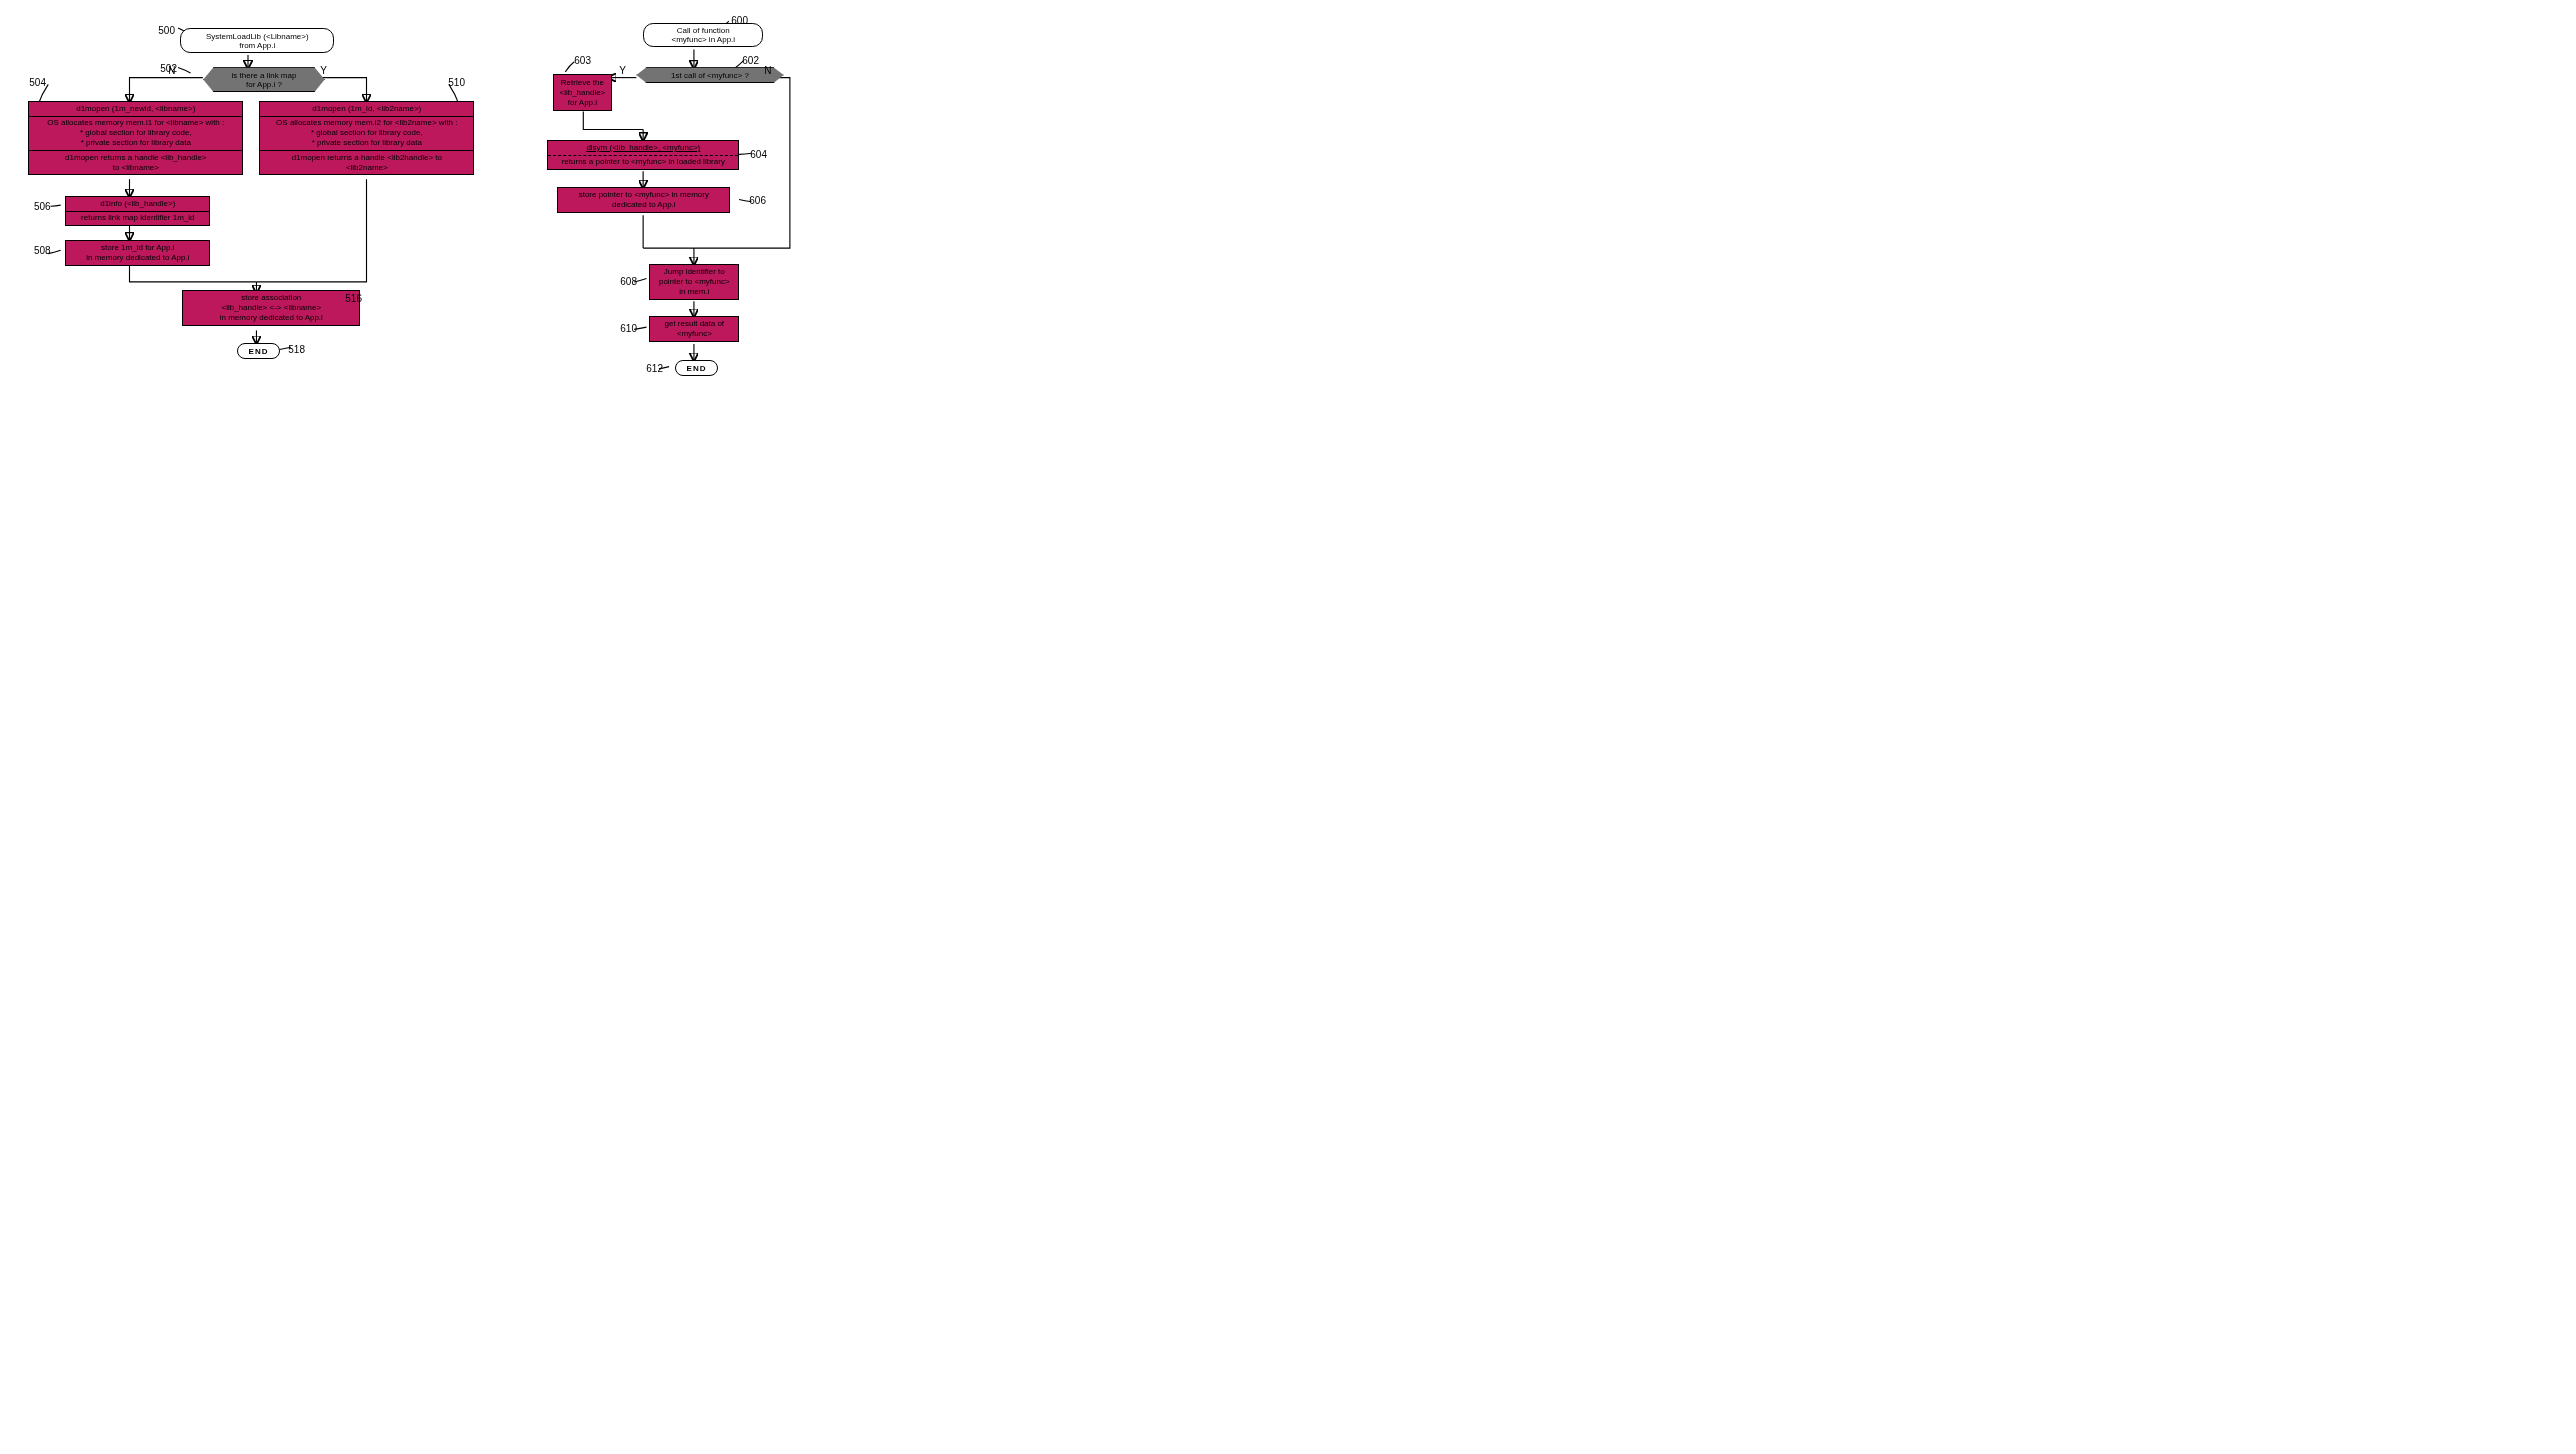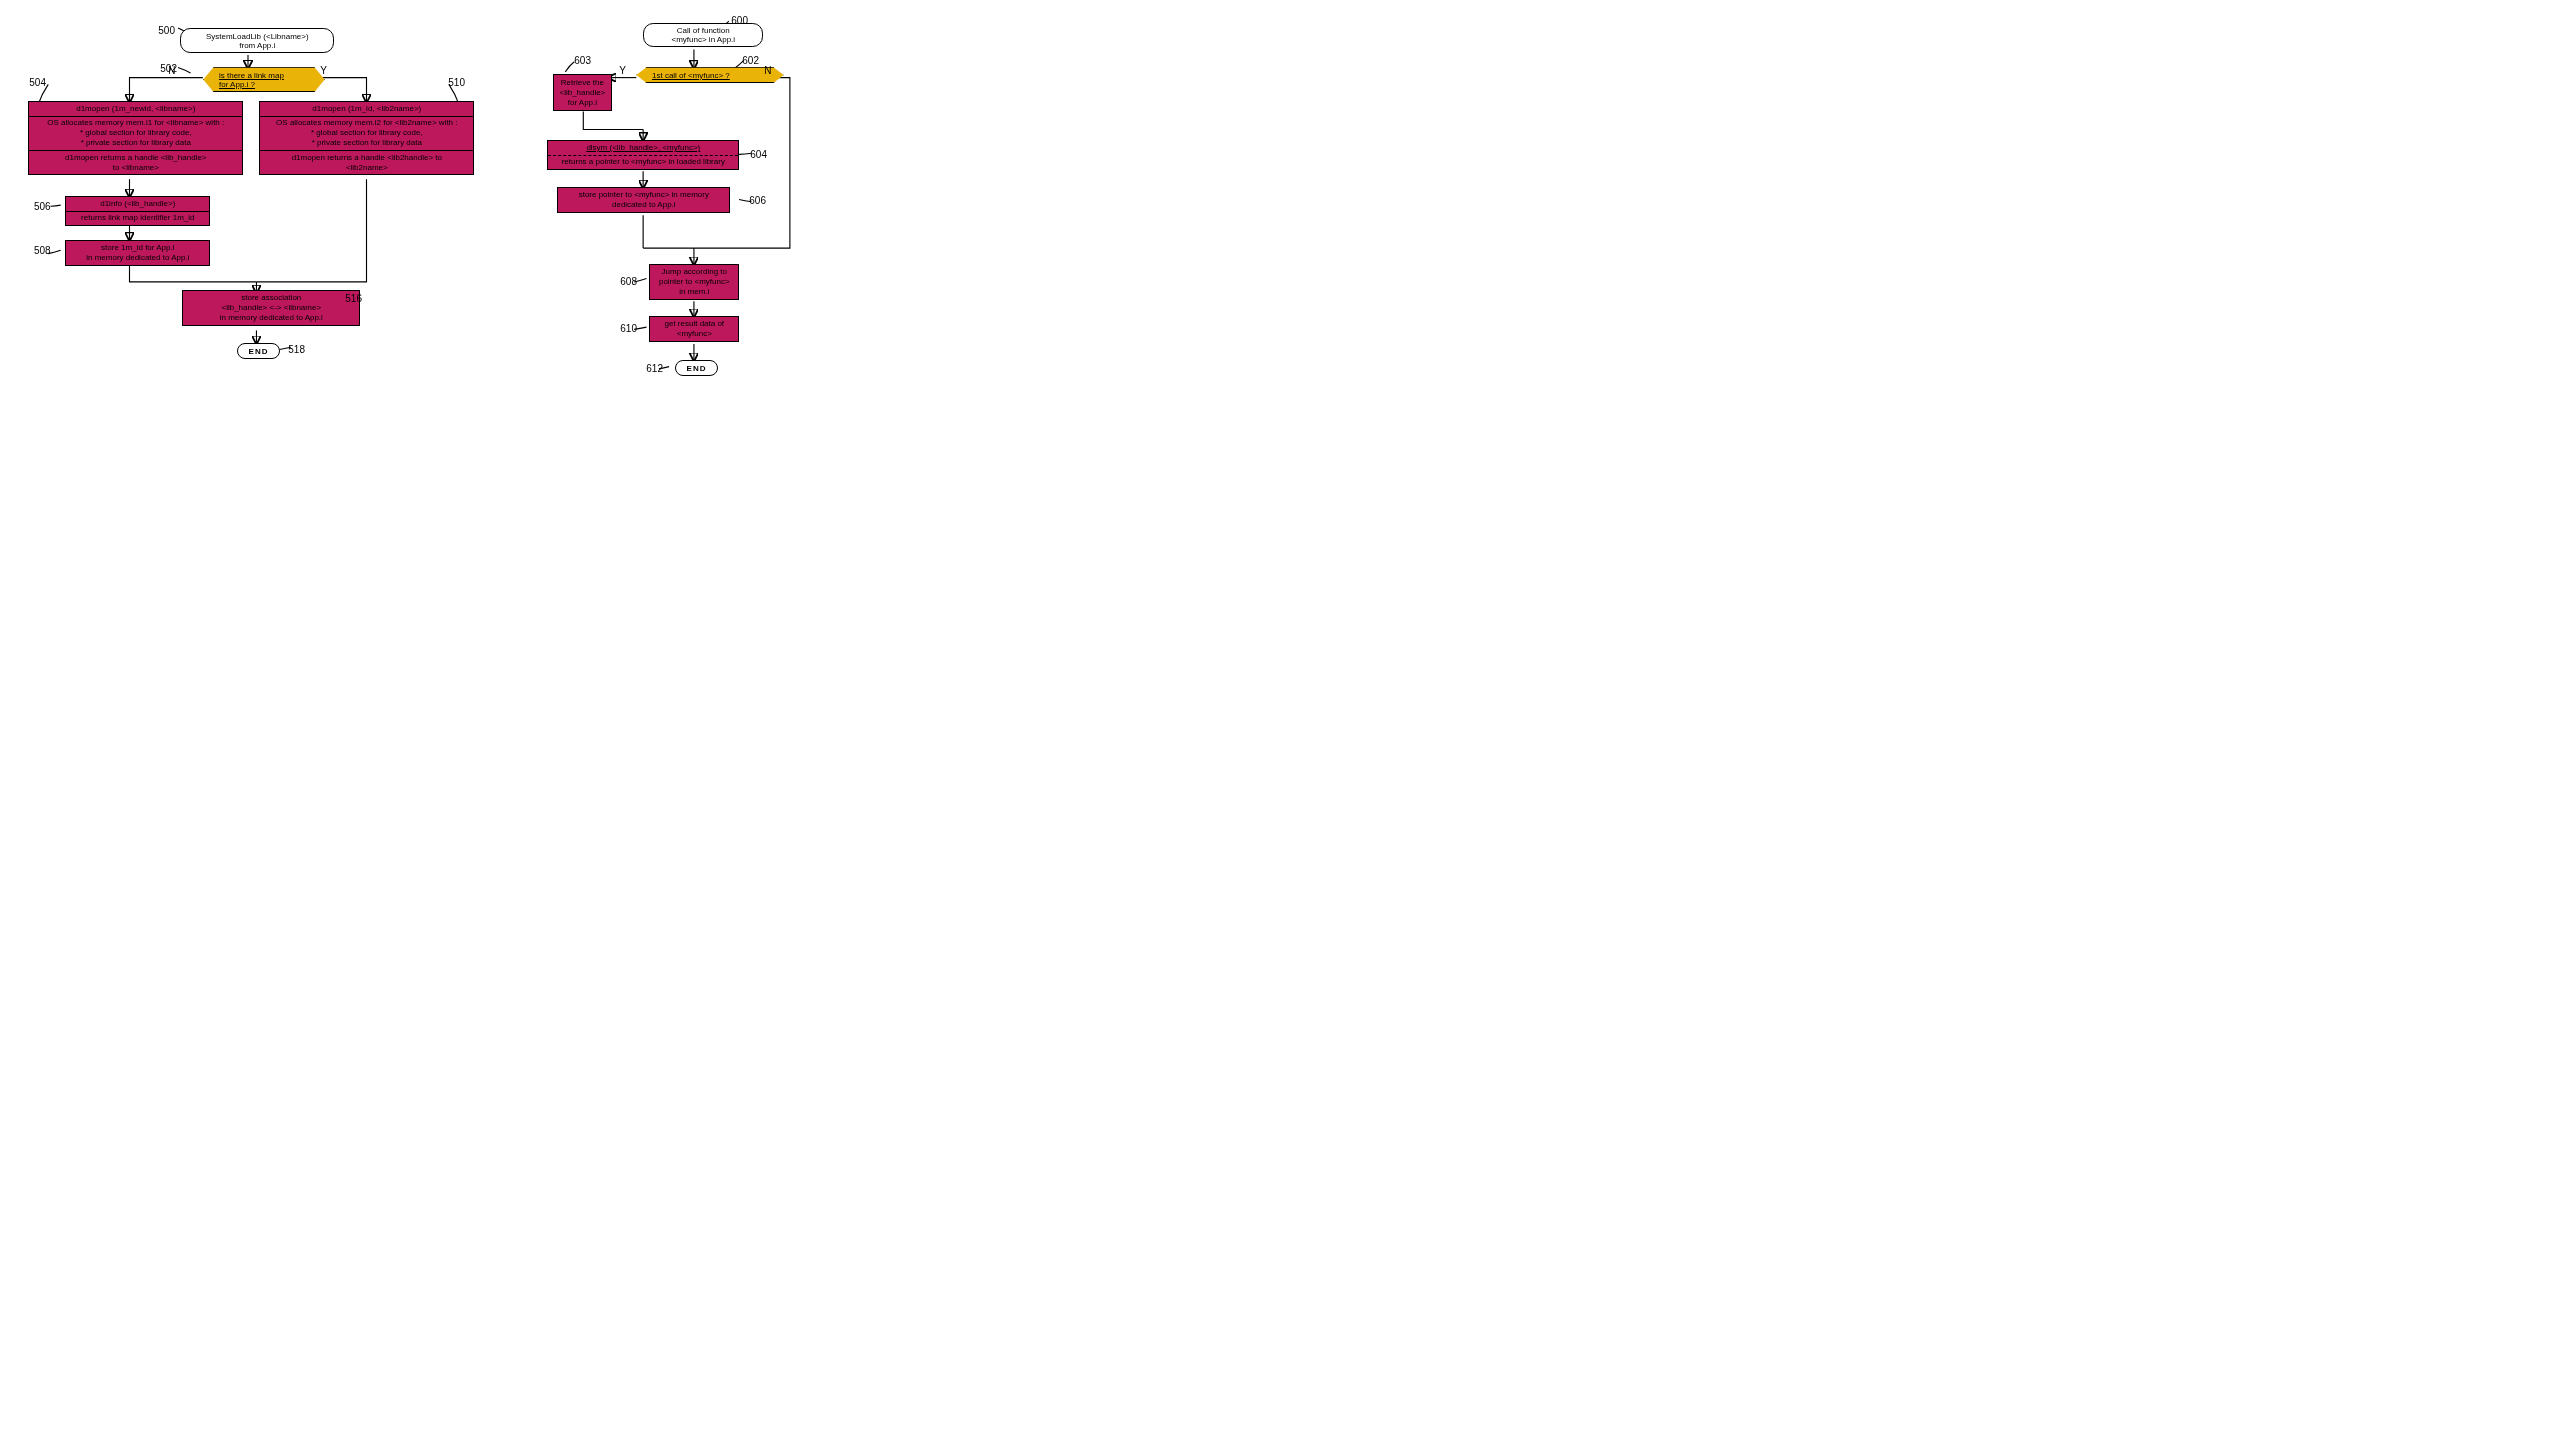--- a/index.html
+++ b/index.html
@@ -42,25 +42,25 @@
     border: 1.7px solid #000;
     border-radius: 564px;
     padding: 2.3px 10.2px;
     font-weight: 600;
     letter-spacing: 1.1px;
     background: #fff;
     display: inline-block;
   }
   .hex {
     border: 1.1px solid #000;
-    background: #eab308;
+    background: #737373;
     padding: 2.3px 14.7px;
     position: relative;
     clip-path: polygon(10.2px 0, calc(100% - 10.2px) 0, 100% 50%, calc(100% - 10.2px) 100%, 10.2px 100%, 0 50%);
-    text-decoration: underline;
+    text-align: center;
   }
   .label {
     position: absolute;
     font-size: 10px;
     font-weight: 500;
     white-space: nowrap;
   }
   .yn { font-weight: normal; }
   svg.connectors {
     position: absolute;
@@ -256,21 +256,21 @@
     <div class="node" style="position:absolute;left:27px;top:176px;width:173px">
       <div class="row">
         <div>store pointer to &lt;myfunc&gt; in memory</div>
         <div>dedicated to App.i</div>
       </div>
     </div>
     <div class="label" style="left:219px;top:184px">606</div>
 
     <div class="node" style="position:absolute;left:119px;top:253px;width:90px">
       <div class="row">
-        <div>Jump according to</div>
+        <div>Jump identifier to</div>
         <div>pointer to &lt;myfunc&gt;</div>
         <div>in mem.i</div>
       </div>
     </div>
     <div class="label" style="left:90px;top:265px">608</div>
 
     <div class="node" style="position:absolute;left:119px;top:305px;width:90px">
       <div class="row">
         <div>get result data of</div>
         <div>&lt;myfunc&gt;</div>

